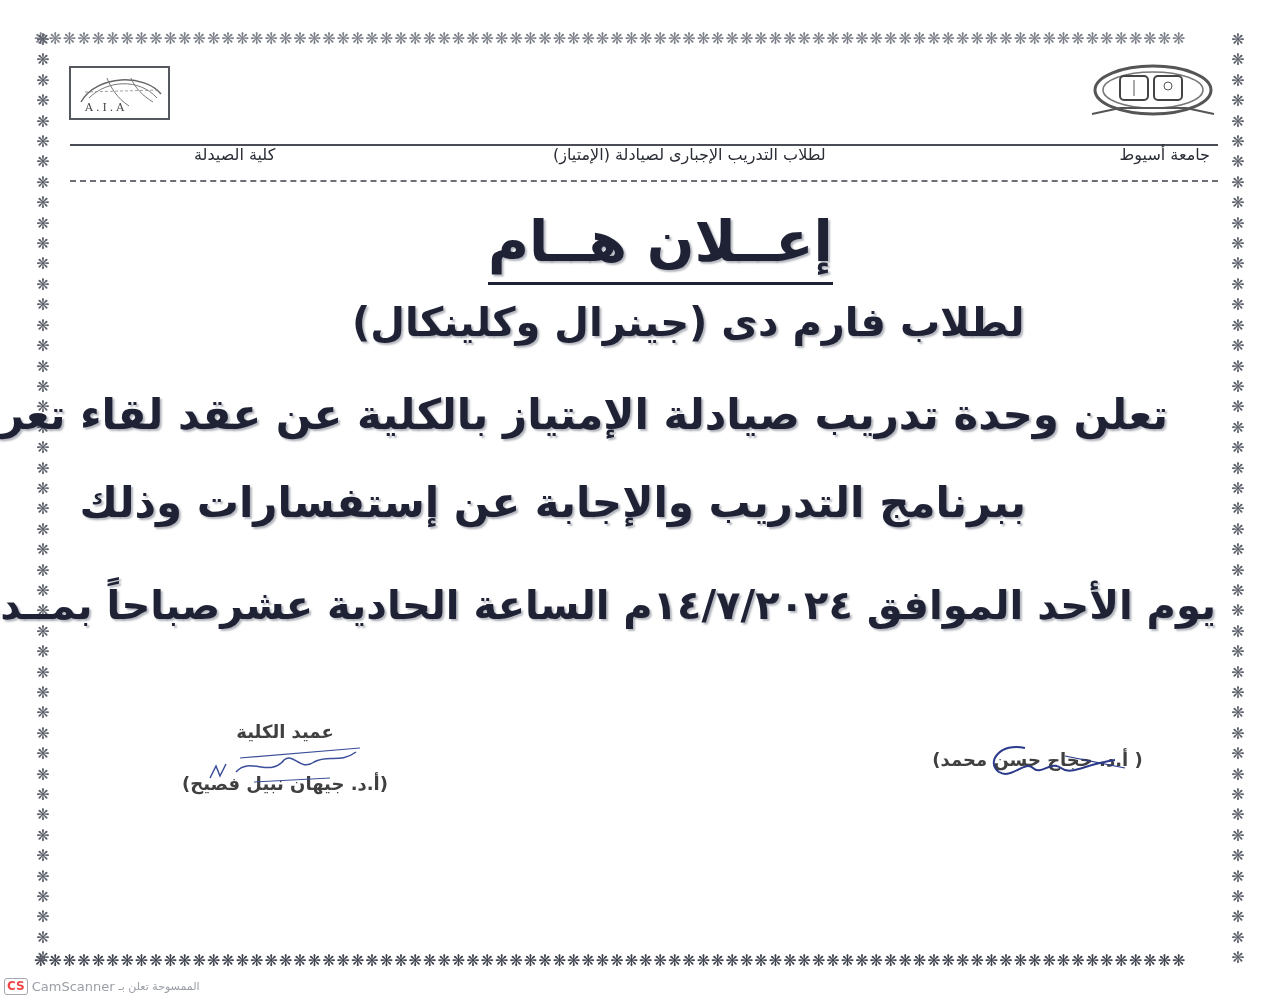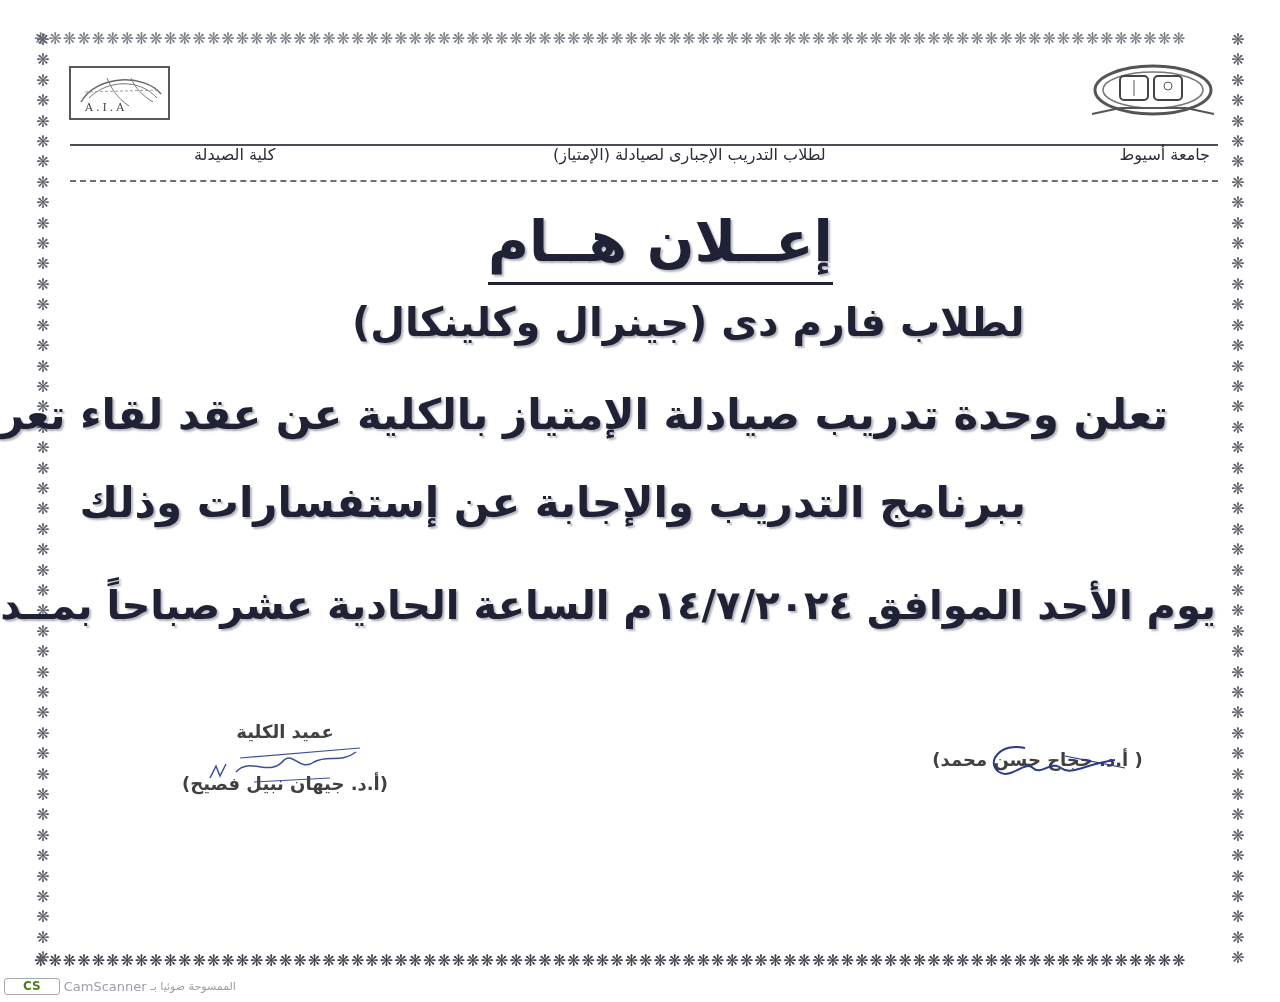--- a/index.html
+++ b/index.html
@@ -72,22 +72,22 @@
   .sig-role { font-size: 18px; line-height: 24px; }
   .sig-name { font-size: 18px; line-height: 24px; margin-top: 28px; }
   .sig-scribble { position: absolute; left: 0; top: 18px; }
 
   .footer-cs {
     position: absolute; left: 4px; top: 976px; height: 20px;
     display: flex; align-items: center; gap: 4px;
     font-size: 13px; color: #9a9ea6;
   }
   .cs-badge {
-    border: 1.5px solid #a4a8b0; border-radius: 3px; padding: 0 18px;
-    font-size: 12px; font-weight: bold; color: #4d7c0f; line-height: 15px;
+    border: 1.5px solid #a4a8b0; border-radius: 3px; padding: 0 2px;
+    font-size: 12px; font-weight: bold; color: #ef4444; line-height: 15px;
   }
   .cs-arabic { direction: rtl; font-size: 11px; }
 </style>
 </head>
 <body>
 
 <div class="page">
 
   <div class="border-row border-top">❋❋❋❋❋❋❋❋❋❋❋❋❋❋❋❋❋❋❋❋❋❋❋❋❋❋❋❋❋❋❋❋❋❋❋❋❋❋❋❋❋❋❋❋❋❋❋❋❋❋❋❋❋❋❋❋❋❋❋❋❋❋❋❋❋❋❋❋❋❋❋❋❋❋❋❋❋❋❋❋</div>
   <div class="border-row border-bottom">❋❋❋❋❋❋❋❋❋❋❋❋❋❋❋❋❋❋❋❋❋❋❋❋❋❋❋❋❋❋❋❋❋❋❋❋❋❋❋❋❋❋❋❋❋❋❋❋❋❋❋❋❋❋❋❋❋❋❋❋❋❋❋❋❋❋❋❋❋❋❋❋❋❋❋❋❋❋❋❋</div>
@@ -144,15 +144,15 @@
     <svg class="sig-scribble" width="245" height="50" viewBox="0 0 245 50">
       <path d="M110 10 C 86 4, 70 24, 84 34 C 96 42, 110 22, 118 30 C 126 38, 136 22, 146 30 C 156 38, 170 26, 200 22" fill="none" stroke="#2b3a8a" stroke-width="2"></path>
       <path d="M150 18 L 210 30" fill="none" stroke="#2b3a8a" stroke-width="1.2"></path>
     </svg>
     <div class="sig-name">( أ.د. حجاج حسن محمد)</div>
   </div>
 
   <div class="footer-cs">
     <span class="cs-badge">CS</span>
     <span>CamScanner</span>
-    <span class="cs-arabic">الممسوحة ضوئيا بـ</span>
+    <span class="cs-arabic">الممسوحة تعلن بـ</span>
   </div>
 </div>
 
 </body></html>

